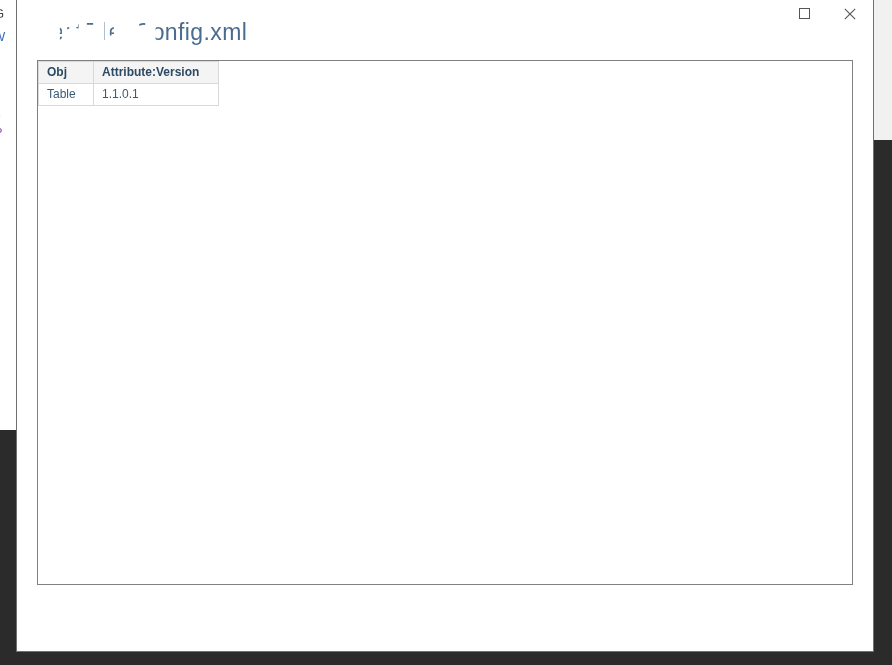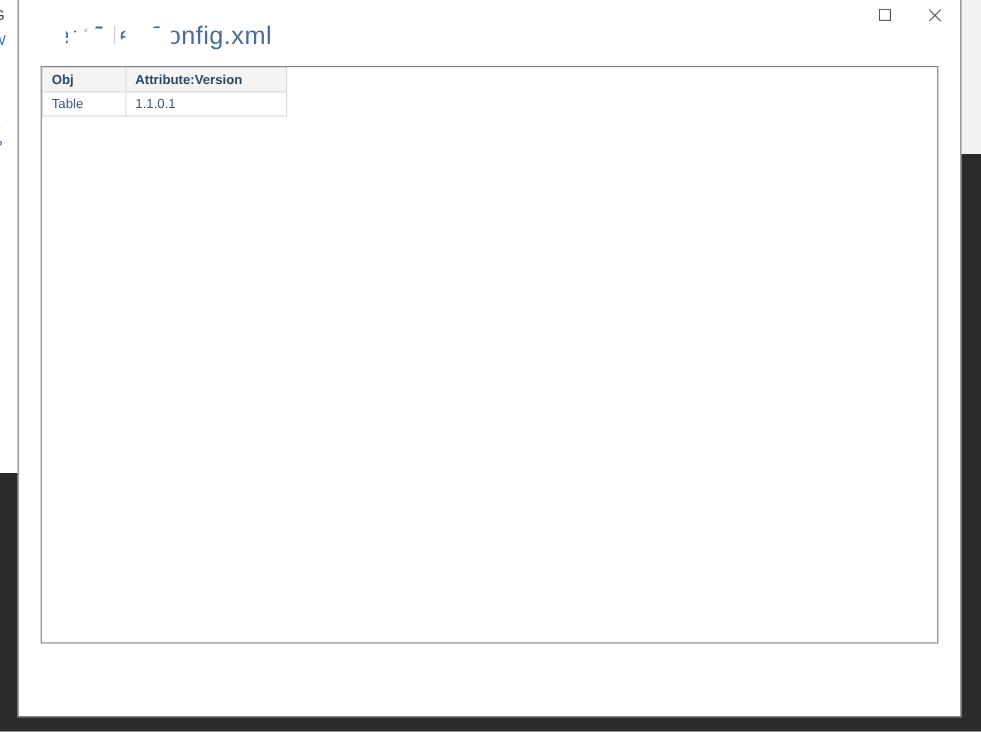--- a/index.html
+++ b/index.html
@@ -140,21 +140,21 @@
   
   #version-table {
     border-collapse: collapse;
     margin: 0;
     font-size: 12px;
     table-layout: auto;
   }
   #version-table th,
   #version-table td {
     border: 1px solid #d9d9d9;
-    padding: 3px 25px 4px 8px;
+    padding: 3px 4px 4px 8px;
     text-align: left;
     white-space: nowrap;
     color: #3a5a78;
     line-height: 14px;
   }
   #version-table th {
     background: #f4f4f4;
     font-weight: bold;
     color: #2d4a64;
   }

